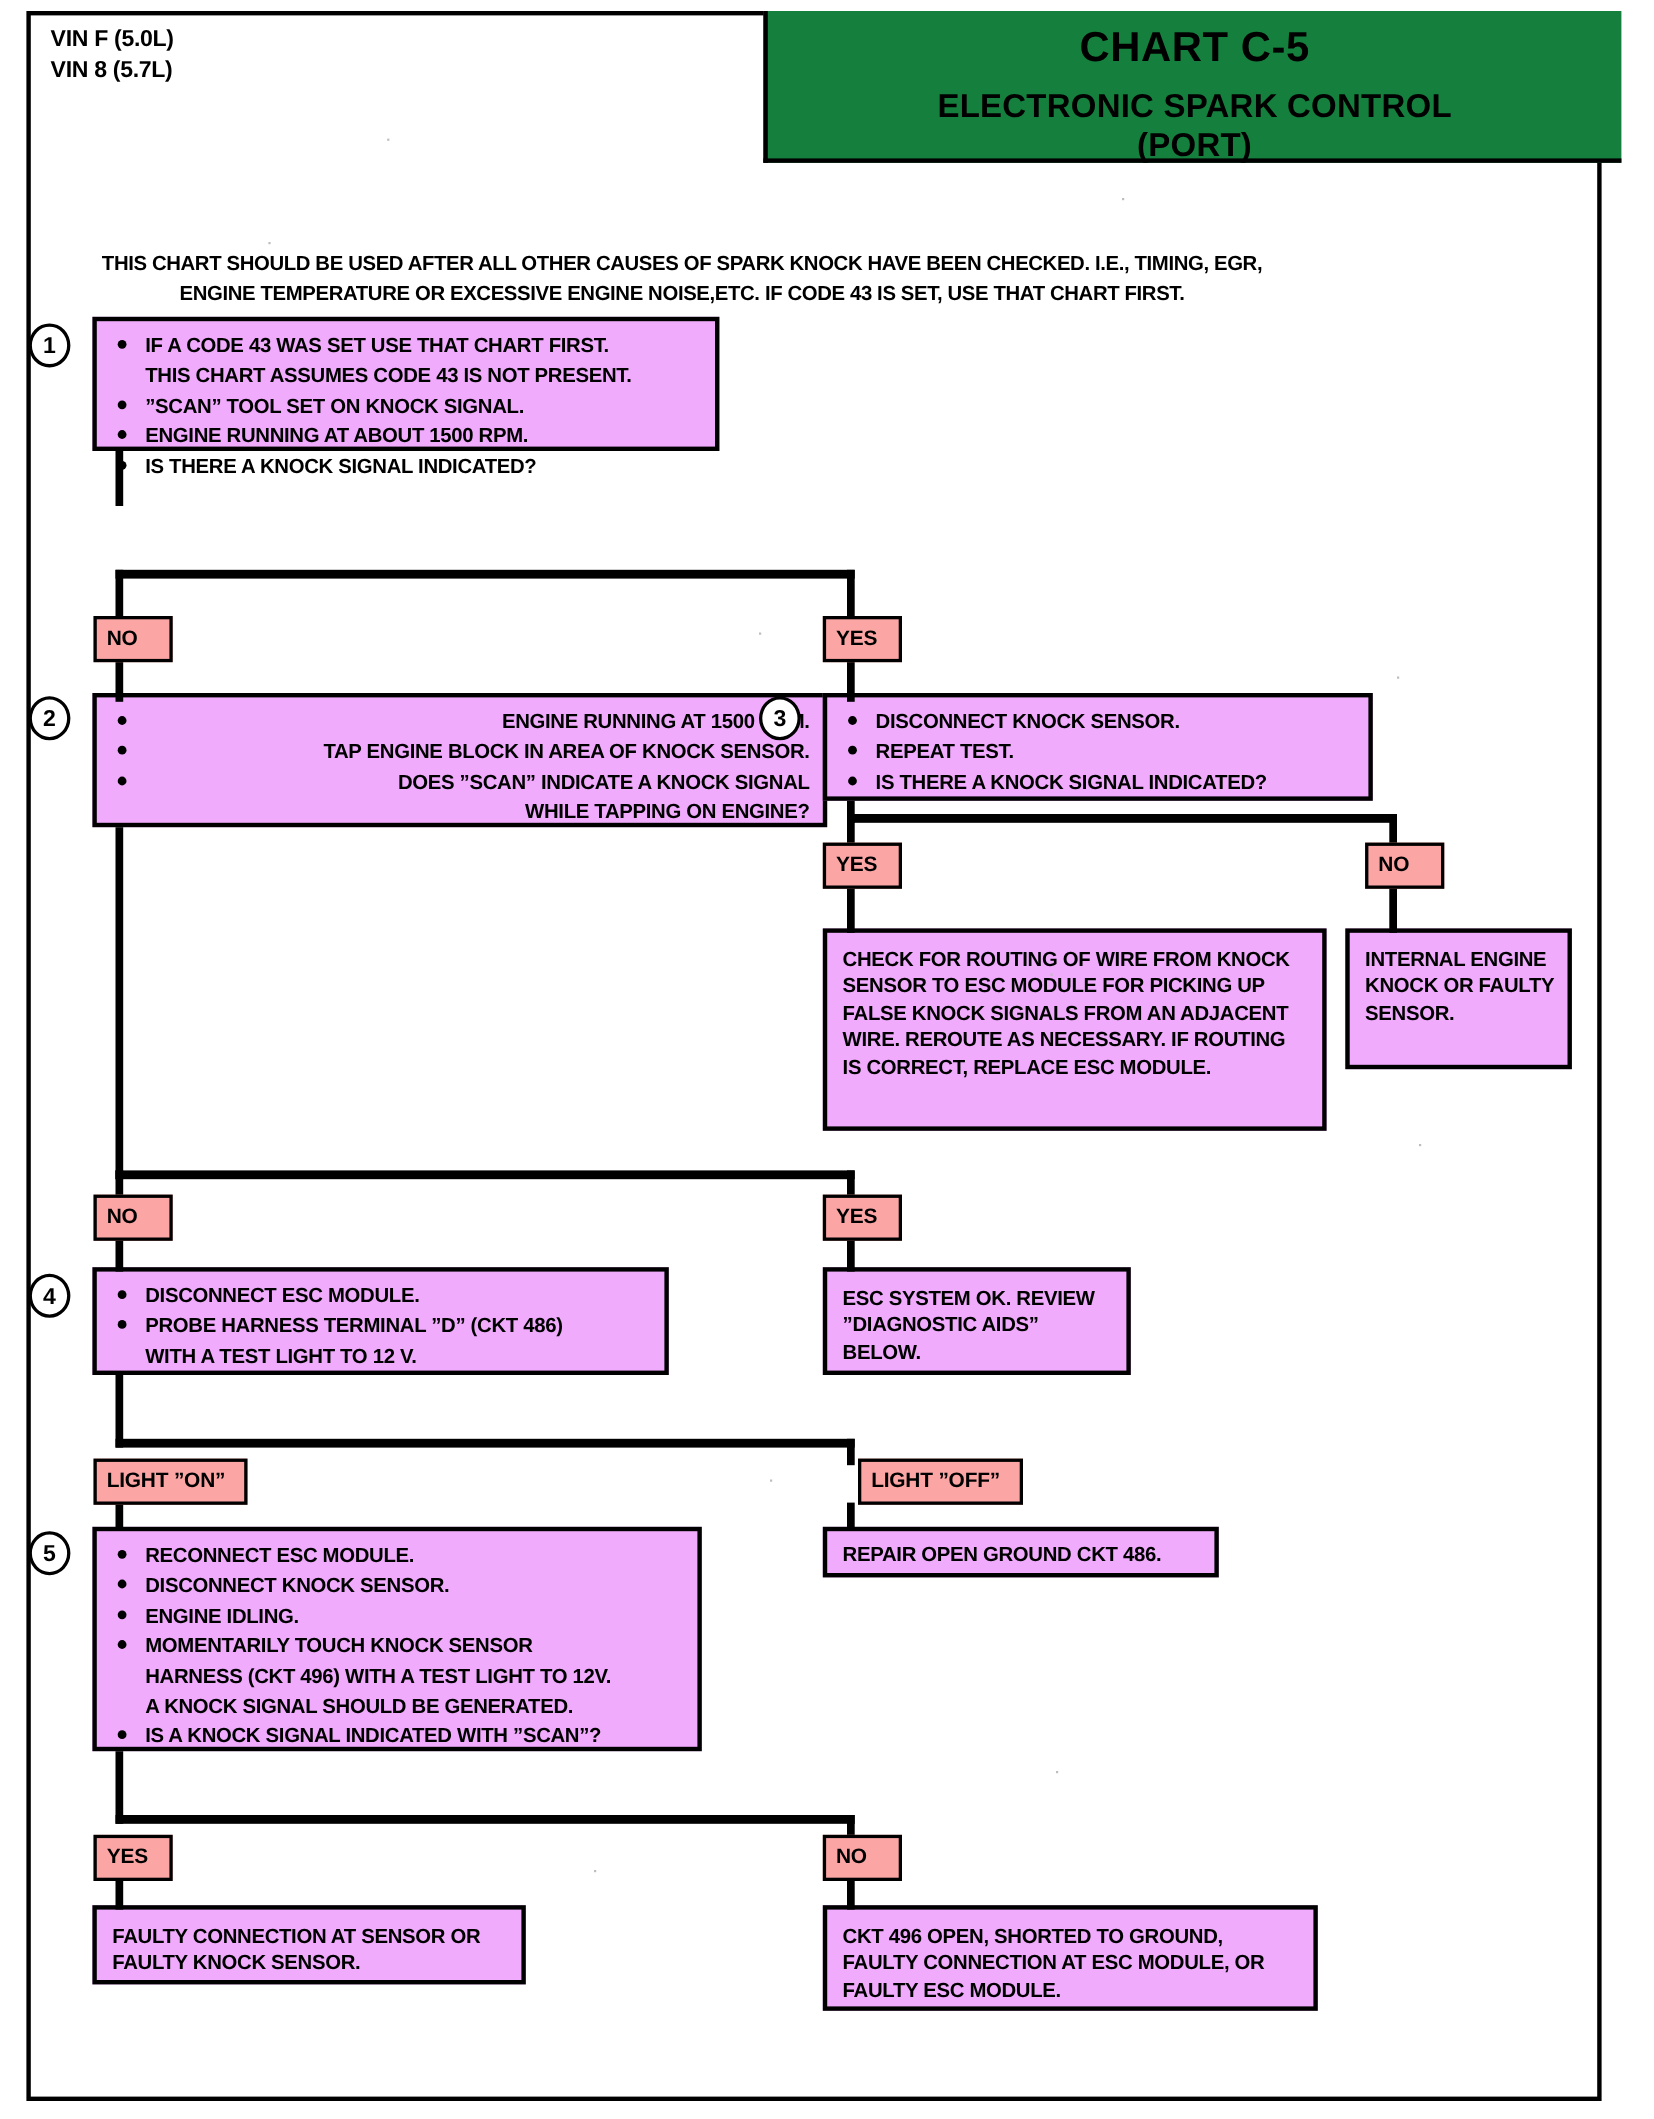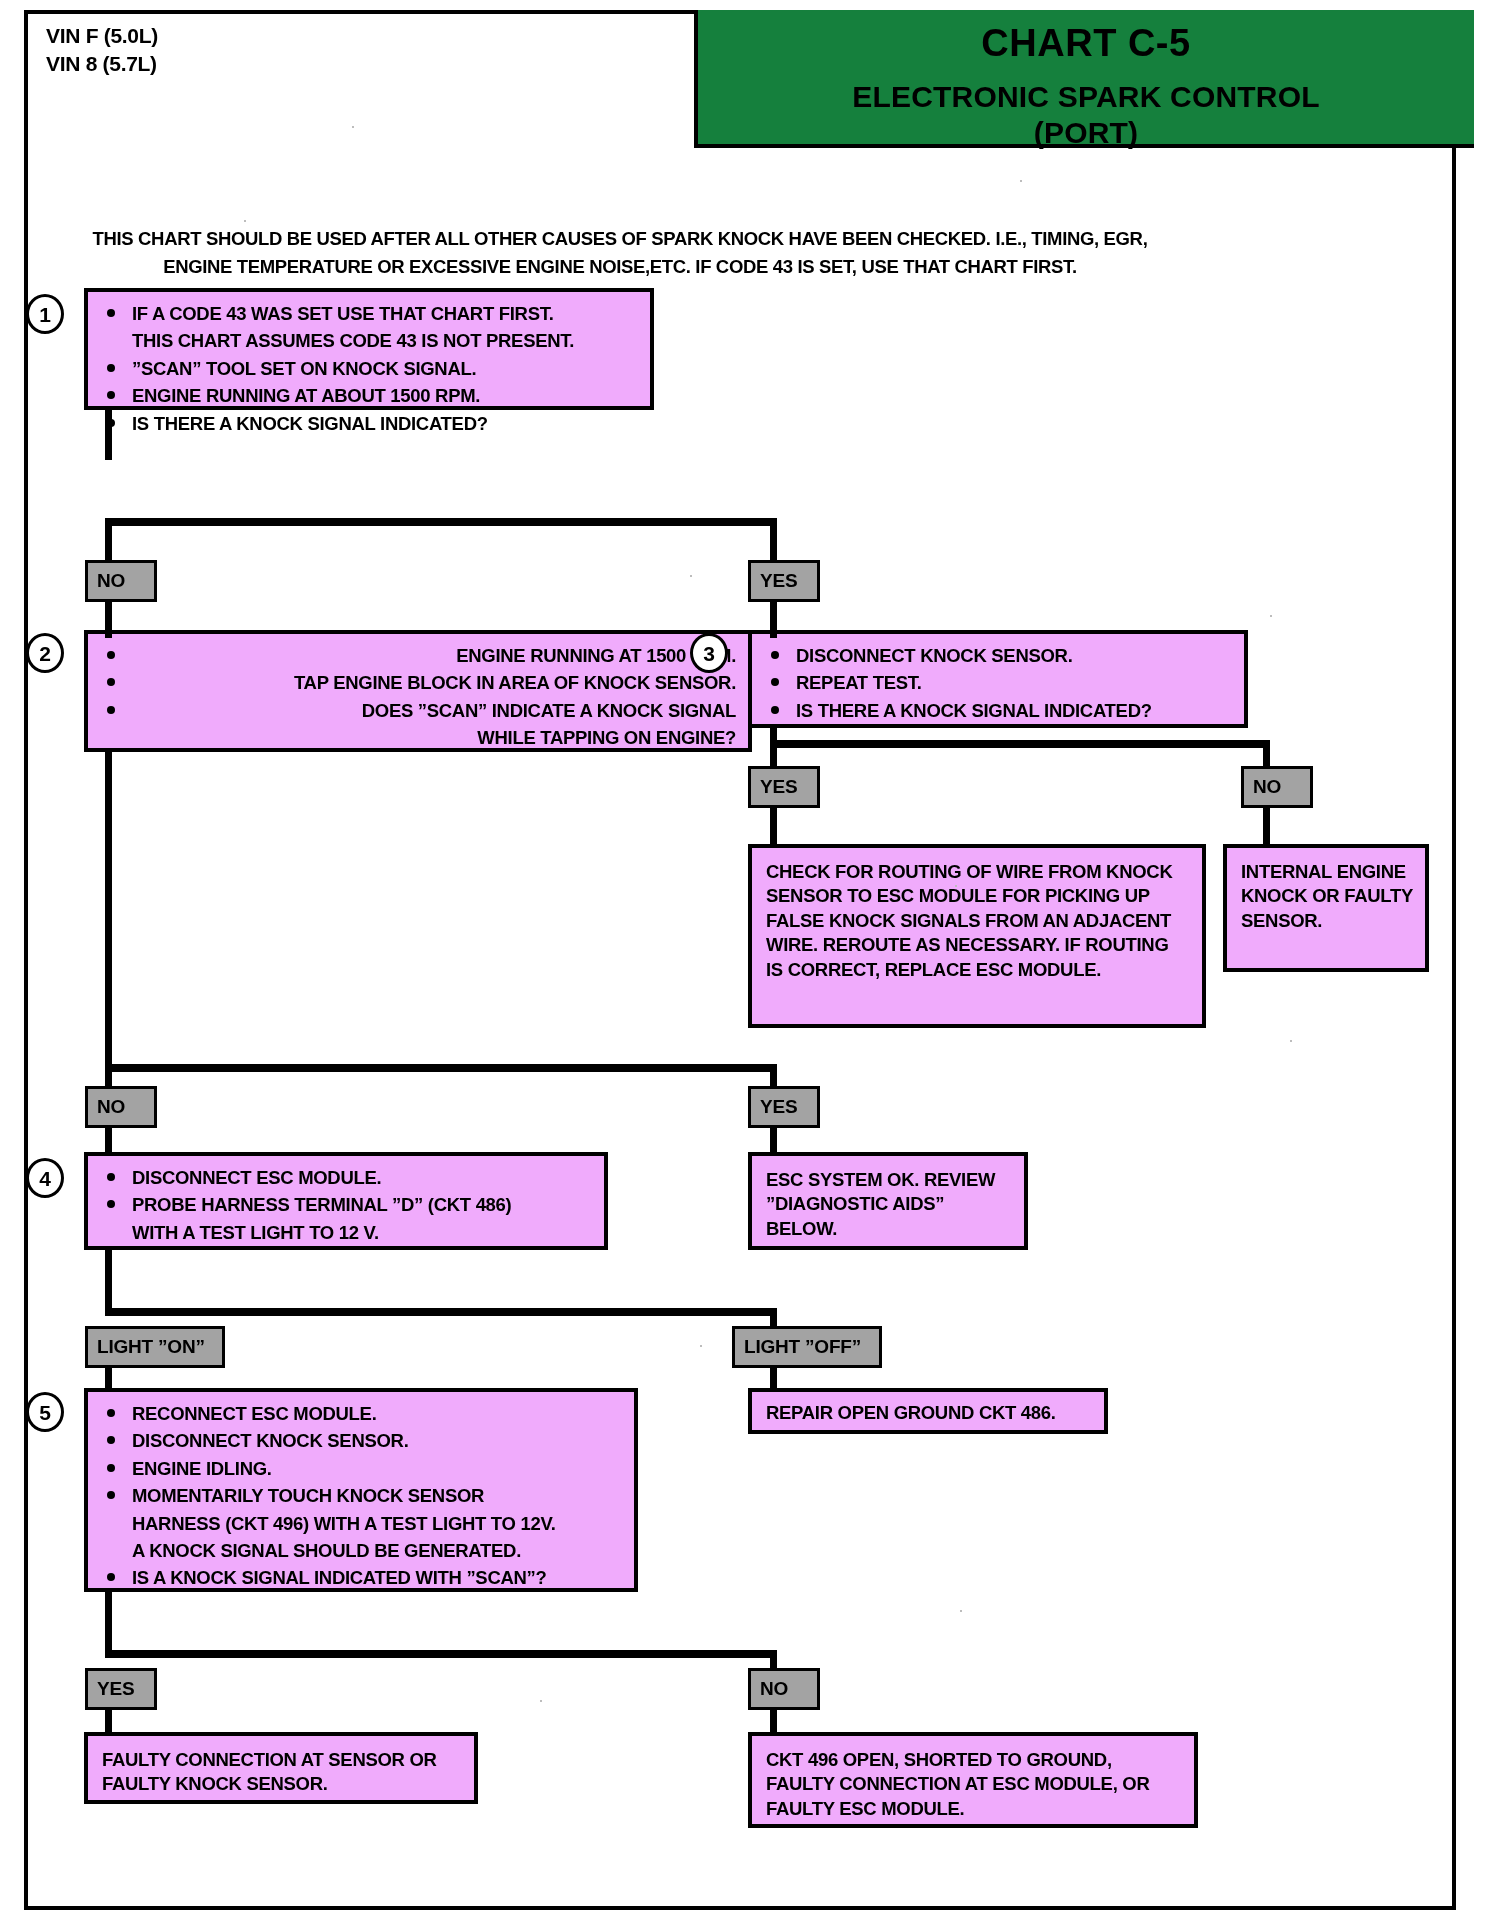--- a/index.html
+++ b/index.html
@@ -63,21 +63,21 @@
   
   .stepnum{
     position:absolute;width:38px;height:40px;border:3px solid #000;
     border-radius:50%;background:#fff;
     font-size:21px;font-weight:bold;text-align:center;line-height:36px;
     box-sizing:border-box;z-index:5;
   }
 
   
   .lbl{
-    position:absolute;border:3px solid #000;background:#a3a3a3;box-sizing:border-box;
+    position:absolute;border:3px solid #000;background:#fca5a5;box-sizing:border-box;
     font-size:19px;font-weight:bold;display:flex;align-items:center;
     padding-left:9px;letter-spacing:-0.2px;z-index:4;
   }
 
   
   .ln{position:absolute;background:#000;z-index:1;}
 
   
   .speck{position:absolute;width:2px;height:2px;background:#bdbdbd;}
 </style>
@@ -186,21 +186,21 @@
 
   <div class="nbox thick abs plain" style="left:748px;top:1152px;width:280px;height:98px;">
     <div class="pad">ESC SYSTEM OK. REVIEW ”DIAGNOSTIC AIDS”  BELOW.</div>
   </div>
 
   <div class="ln" style="left:105px;top:1250px;width:7px;height:66px;"></div>
   <div class="ln" style="left:105px;top:1308px;width:672px;height:8px;"></div>
   <div class="ln" style="left:770px;top:1308px;width:7px;height:24px;"></div>
 
   <div class="lbl" style="left:85px;top:1326px;width:140px;height:42px;">LIGHT ”ON”</div>
-  <div class="lbl" style="left:732px;top:1326px;width:150px;height:42px;">LIGHT ”OFF”</div>
+  <div class="lbl" style="left:780px;top:1326px;width:150px;height:42px;">LIGHT ”OFF”</div>
 
   <div class="ln" style="left:105px;top:1366px;width:7px;height:24px;"></div>
   <div class="ln" style="left:770px;top:1366px;width:7px;height:24px;"></div>
 
   <div class="nbox thick abs plain" style="left:748px;top:1388px;width:360px;height:46px;">
     <div class="pad" style="padding-top:9px">REPAIR OPEN GROUND CKT 486.</div>
   </div>
 
   <div class="stepnum" style="left:26px;top:1392px;">5</div>
   <div class="nbox thick abs" style="left:84px;top:1388px;width:554px;height:204px;">

